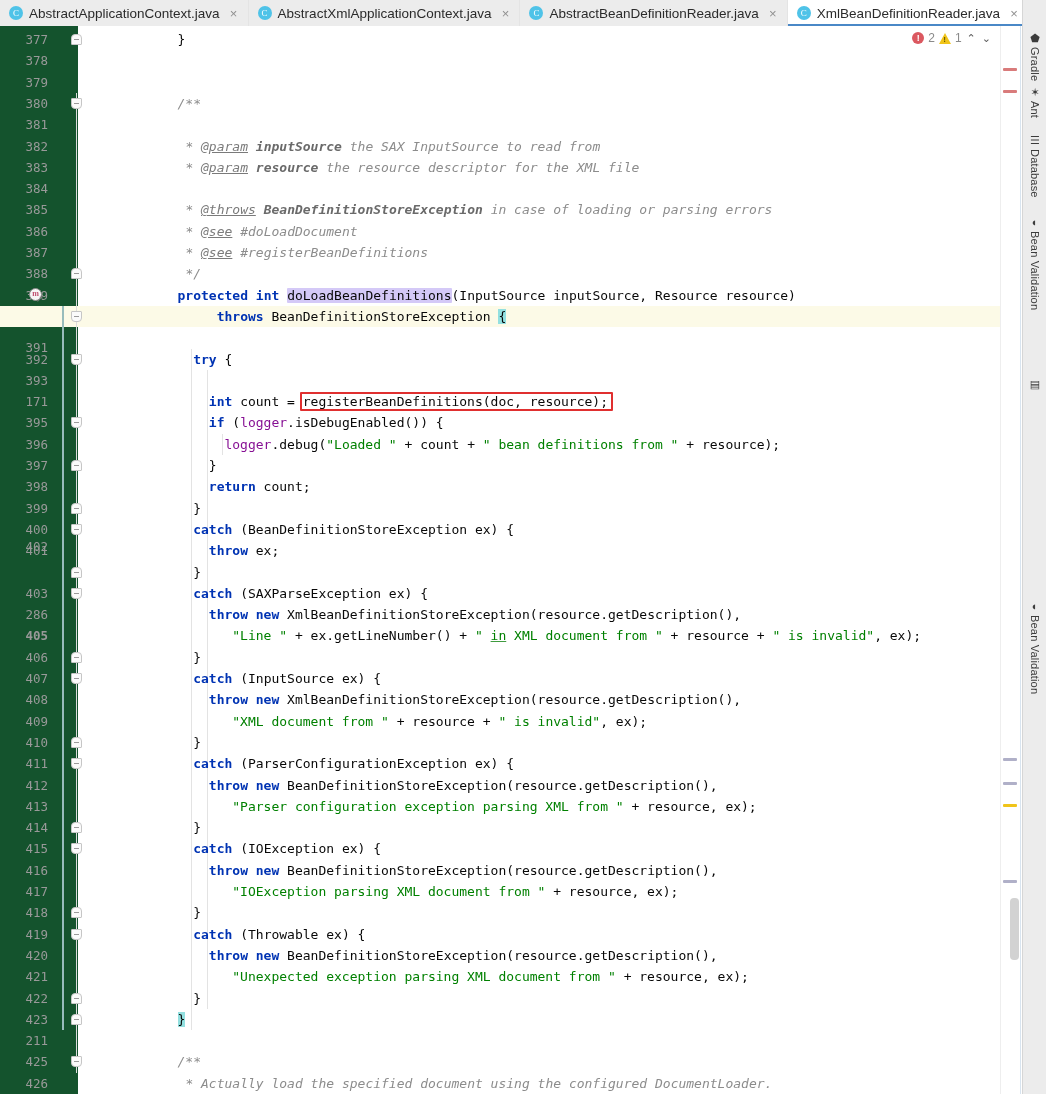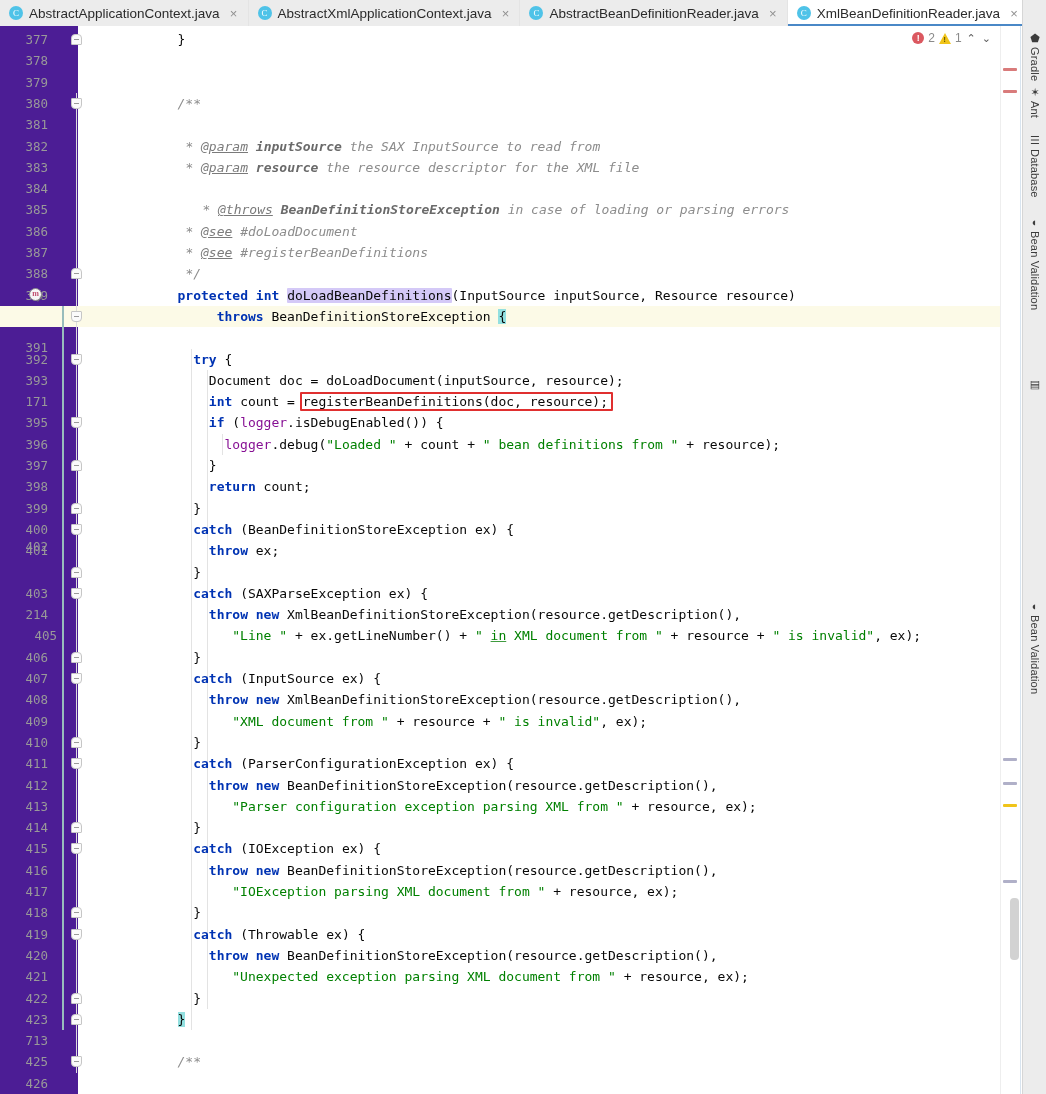--- a/index.html
+++ b/index.html
@@ -83,21 +83,21 @@
   }
   .tri-warn::after{
     content:"!"; position:absolute; left:-1.5px; top:3px; font-size:7px;
     color:#5a4a00; font-weight:bold;
   }
   .chev { color:#5a5a5a; font-size:11px; padding:0 1px; }
 
   
   #gutter {
     position:absolute; left:0; top:0; width:98px; height:1068px;
-    background:#4c1d95; border-right:1px solid #e0e0e0;
+    background:#14532d; border-right:1px solid #e0e0e0;
   }
   #gutter-white {
     position:absolute; left:78px; top:0; width:20px; height:1068px;
     background:#ffffff;
   }
 
   
   #code {
     position:absolute; left:98px; top:0; right:22px; height:1068px;
     background:#ffffff;
@@ -293,22 +293,22 @@
         <div class="ln" style="top: 450.3px; left: 4px;">398</div>
         <div class="ln" style="top: 471.6px; left: 4px;">399</div>
         <div class="fold close" style="top: 476.6px;"></div>
         <div class="ln" style="top: 492.9px; left: 4px;">400</div>
         <div class="fold open" style="top: 497.9px;"></div>
         <div class="ln" style="top: 514.2px; left: 4px;">401</div>
         <div class="ln" style="top: 510px; left: 4px;">402</div>
         <div class="fold close" style="top: 540.5px;"></div>
         <div class="ln" style="top: 556.8px; left: 4px;">403</div>
         <div class="fold open" style="top: 561.8px;"></div>
-        <div class="ln" style="top: 578.1px; left: 4px;">214</div>
-        <div class="ln" style="top: 599.4px; left: 13px;">405</div>
+        <div class="ln" style="top: 578.1px; left: 4px;">286</div>
+        <div class="ln" style="top: 599.4px; left: 4px; font-weight: bold;">405</div>
         <div class="ln" style="top: 620.7px; left: 4px;">406</div>
         <div class="fold close" style="top: 625.7px;"></div>
         <div class="ln" style="top: 642px; left: 4px;">407</div>
         <div class="fold open" style="top: 647px;"></div>
         <div class="ln" style="top: 663.3px; left: 4px;">408</div>
         <div class="ln" style="top: 684.6px; left: 4px;">409</div>
         <div class="ln" style="top: 705.9px; left: 4px;">410</div>
         <div class="fold close" style="top: 710.9px;"></div>
         <div class="ln" style="top: 727.2px; left: 4px;">411</div>
         <div class="fold open" style="top: 732.2px;"></div>
@@ -323,48 +323,47 @@
         <div class="ln" style="top: 876.3px; left: 4px;">418</div>
         <div class="fold close" style="top: 881.3px;"></div>
         <div class="ln" style="top: 897.6px; left: 4px;">419</div>
         <div class="fold open" style="top: 902.6px;"></div>
         <div class="ln" style="top: 918.9px; left: 4px;">420</div>
         <div class="ln" style="top: 940.2px; left: 4px;">421</div>
         <div class="ln" style="top: 961.5px; left: 4px;">422</div>
         <div class="fold close" style="top: 966.5px;"></div>
         <div class="ln" style="top: 982.8px; left: 4px;">423</div>
         <div class="fold close" style="top: 987.8px;"></div>
-        <div class="ln" style="top: 1004.1px; left: 4px;">713</div>
+        <div class="ln" style="top: 1004.1px; left: 4px;">211</div>
         <div class="ln" style="top: 1025.4px; left: 4px;">425</div>
         <div class="fold open" style="top: 1030.4px;"></div>
         <div class="ln" style="top: 1046.7px; left: 4px;">426</div>
       </div>
 
     <div id="caret-line-gutter" style="top: 279.9px;"></div>
     <div id="method-bar" style="left: 62px; top: 279.9px; height: 724.2px; background: rgb(152, 188, 188);"></div>
 
     <div id="override-icon" style="top: 261.6px;">
       <div class="oc">m</div>
       <div class="oa">↗</div>
     </div>
 
     <div id="code">
       <div id="caret-line" style="top: 279.9px;"></div>
     <div class="codeline" style="top: 3px; left: 79.56px; z-index: 5;"><span class="plain">}</span></div>
         <div class="codeline" style="top: 66.9px; left: 79.56px; z-index: 5;"><span class="cmt">/**</span></div>
         <div class="codeline" style="top: 109.5px; left: 87.38px; z-index: 5;"><span class="cmt">* </span><span class="tag">@param</span><span class="cmt"> </span><span class="cmtb">inputSource</span><span class="cmt"> the SAX InputSource to read from</span></div>
         <div class="codeline" style="top: 130.8px; left: 87.38px; z-index: 5;"><span class="cmt">* </span><span class="tag">@param</span><span class="cmt"> </span><span class="cmtb">resource</span><span class="cmt"> the resource descriptor for the XML file</span></div>
-        <div class="codeline" style="top: 173.4px; left: 87.38px; z-index: 5; margin-left: 17px;"><span class="cmt">* </span><span class="tag">@throws</span><span class="cmt"> </span><span class="cmtb">BeanDefinitionStoreException</span><span class="cmt"> in case of loading or parsing errors</span></div>
+        <div class="codeline" style="top: 173.4px; left: 87.38px; z-index: 5;"><span class="cmt">* </span><span class="tag">@throws</span><span class="cmt"> </span><span class="cmtb">BeanDefinitionStoreException</span><span class="cmt"> in case of loading or parsing errors</span></div>
         <div class="codeline" style="top: 194.7px; left: 87.38px; z-index: 5;"><span class="cmt">* </span><span class="tag">@see</span><span class="cmt"> #doLoadDocument</span></div>
         <div class="codeline" style="top: 216px; left: 87.38px; z-index: 5;"><span class="cmt">* </span><span class="tag">@see</span><span class="cmt"> #registerBeanDefinitions</span></div>
         <div class="codeline" style="top: 237.3px; left: 87.38px; z-index: 5;"><span class="cmt">*/</span></div>
         <div class="codeline" style="top: 258.6px; left: 79.56px; z-index: 5;"><span class="kw">protected</span><span class="plain"> </span><span class="kw">int</span><span class="plain"> </span><span class="plain hl-method">doLoadBeanDefinitions</span><span class="plain">(InputSource inputSource, Resource resource)</span></div>
         <div class="codeline" style="top: 279.9px; left: 118.66px; z-index: 5;"><span class="kw">throws</span><span class="plain"> BeanDefinitionStoreException </span><span class="plain hl-brace">{</span></div>
         <div class="codeline" style="top: 322.5px; left: 95.2px; z-index: 5;"><span class="kw">try</span><span class="plain"> {</span></div>
-        <div class="codeline" style="top: 343.8px; left: 110.84px; z-index: 5;"><span class="plain">Document doc = doLoadDocument(inputSource, resource);</span></div>
         <div class="codeline" style="top: 365.1px; left: 110.84px; z-index: 5;"><span class="kw">int</span><span class="plain"> count = registerBeanDefinitions(doc, resource);</span></div>
         <div class="codeline" style="top: 386.4px; left: 110.84px; z-index: 5;"><span class="kw">if</span><span class="plain"> (</span><span class="fld">logger</span><span class="plain">.isDebugEnabled()) {</span></div>
         <div class="codeline" style="top: 407.7px; left: 126.48px; z-index: 5;"><span class="fld">logger</span><span class="plain">.debug(</span><span class="str">"Loaded "</span><span class="plain"> + count + </span><span class="str">" bean definitions from "</span><span class="plain"> + resource);</span></div>
         <div class="codeline" style="top: 429px; left: 110.84px; z-index: 5;"><span class="plain">}</span></div>
         <div class="codeline" style="top: 450.3px; left: 110.84px; z-index: 5;"><span class="kw">return</span><span class="plain"> count;</span></div>
         <div class="codeline" style="top: 471.6px; left: 95.2px; z-index: 5;"><span class="plain">}</span></div>
         <div class="codeline" style="top: 492.9px; left: 95.2px; z-index: 5;"><span class="kw">catch</span><span class="plain"> (BeanDefinitionStoreException ex) {</span></div>
         <div class="codeline" style="top: 514.2px; left: 110.84px; z-index: 5;"><span class="kw">throw</span><span class="plain"> ex;</span></div>
         <div class="codeline" style="top: 535.5px; left: 95.2px; z-index: 5;"><span class="plain">}</span></div>
         <div class="codeline" style="top: 556.8px; left: 95.2px; z-index: 5;"><span class="kw">catch</span><span class="plain"> (SAXParseException ex) {</span></div>
@@ -382,20 +381,21 @@
         <div class="codeline" style="top: 812.4px; left: 95.2px; z-index: 5;"><span class="kw">catch</span><span class="plain"> (IOException ex) {</span></div>
         <div class="codeline" style="top: 833.7px; left: 110.84px; z-index: 5;"><span class="kw">throw</span><span class="plain"> </span><span class="kw">new</span><span class="plain"> BeanDefinitionStoreException(resource.getDescription(),</span></div>
         <div class="codeline" style="top: 855px; left: 134.3px; z-index: 5;"><span class="str">"IOException parsing XML document from "</span><span class="plain"> + resource, ex);</span></div>
         <div class="codeline" style="top: 876.3px; left: 95.2px; z-index: 5;"><span class="plain">}</span></div>
         <div class="codeline" style="top: 897.6px; left: 95.2px; z-index: 5;"><span class="kw">catch</span><span class="plain"> (Throwable ex) {</span></div>
         <div class="codeline" style="top: 918.9px; left: 110.84px; z-index: 5;"><span class="kw">throw</span><span class="plain"> </span><span class="kw">new</span><span class="plain"> BeanDefinitionStoreException(resource.getDescription(),</span></div>
         <div class="codeline" style="top: 940.2px; left: 134.3px; z-index: 5;"><span class="str">"Unexpected exception parsing XML document from "</span><span class="plain"> + resource, ex);</span></div>
         <div class="codeline" style="top: 961.5px; left: 95.2px; z-index: 5;"><span class="plain">}</span></div>
         <div class="codeline" style="top: 982.8px; left: 79.56px; z-index: 5;"><span class="plain hl-brace">}</span></div>
         <div class="codeline" style="top: 1025.4px; left: 79.56px; z-index: 5;"><span class="cmt">/**</span></div>
+        <div class="codeline" style="top: 1046.7px; left: 87.38px; z-index: 5;"><span class="cmt">* Actually load the specified document using the configured DocumentLoader.</span></div>
         <div class="guide" style="left: 93.2px; top: 322.5px; height: 681.6px;"></div>
         <div class="guide" style="left: 108.84px; top: 343.8px; height: 639px;"></div>
         <div class="guide" style="left: 124.48px; top: 407.7px; height: 21.3px;"></div>
       </div>
 
     <div id="redbox" style="left: 299.68px; top: 366.1px; width: 312.98px; height: 19px; border-color: rgb(224, 47, 47);"></div>
 
     <div id="stripe">
       <div id="scroll-track-line"></div>
       <div id="scroll-thumb" style="top: 872px; height: 62px;"></div>

